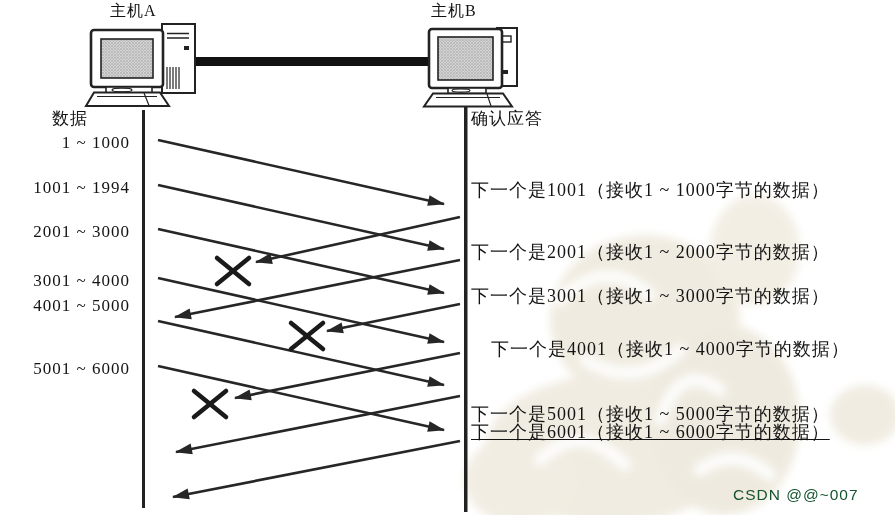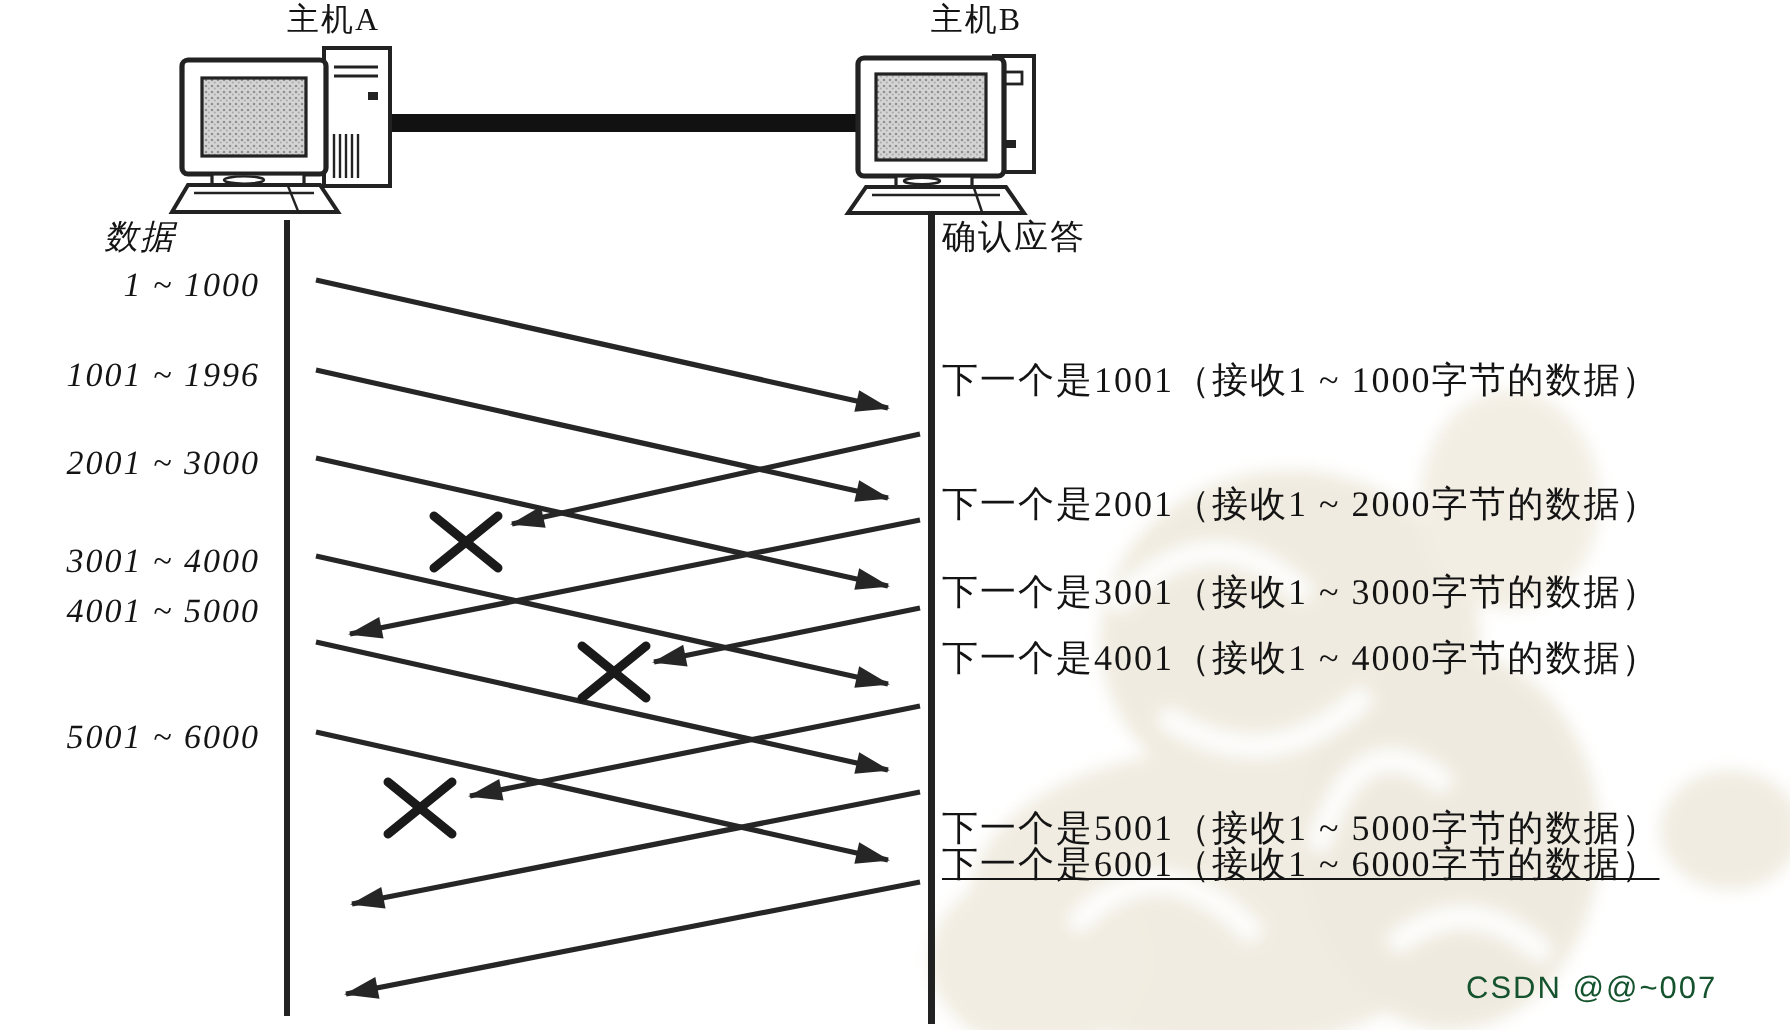--- a/index.html
+++ b/index.html
@@ -3,23 +3,23 @@
 <meta charset="utf-8">
 <style>
   html,body{margin:0;padding:0;}
   body{
     width:895px;height:515px;position:relative;overflow:hidden;
     background:#ffffff;
     font-family:"Liberation Serif","DejaVu Serif",serif;
     color:#141414;
   }
   .lbl{position:absolute;white-space:nowrap;line-height:1.25;}
-  .host-title{font-size:16px;text-align:right;width:80px;letter-spacing:1px;}
+  .host-title{font-size:16px;text-align:left;width:80px;letter-spacing:1px;}
   .col-title{font-size:17px;letter-spacing:1px;}
-  .seg{font-size:17px;letter-spacing:1px;width:116px;left:14px;text-align:right;font-style:italic;}
+  .seg{font-size:17px;letter-spacing:1px;width:116px;left:14px;text-align:right;}
   .ack{font-size:18px;letter-spacing:1px;left:471px;}
   .wm-text{
     position:absolute;left:733px;top:486px;width:160px;
     font-family:"Liberation Sans","DejaVu Sans",sans-serif;
     font-size:15.5px;letter-spacing:1px;color:#14532d;white-space:nowrap;
   }
   svg{position:absolute;left:0;top:0;}
 </style>
 </head>
 <body>
@@ -118,30 +118,30 @@
     <g>
       <line x1="194" y1="391" x2="226" y2="417"></line>
         <line x1="226" y1="391" x2="194" y2="417"></line>
     </g>
   </g>
 </svg>
 
 <div class="lbl host-title" style="left:110px;top:1px;">主机A</div>
 <div class="lbl host-title" style="left:431px;top:1px;">主机B</div>
 
-<div class="lbl col-title" style="left:52px;top:108px;font-style:italic;">数据</div>
+<div class="lbl col-title" style="left:52px;top:108px;">数据</div>
 <div class="lbl col-title" style="left:471px;top:108px;">确认应答</div>
 
 <div class="lbl seg" style="top:132px;">1 ~ 1000</div>
-<div class="lbl seg" style="top:177px;">1001 ~ 1996</div>
+<div class="lbl seg" style="top:177px;">1001 ~ 1994</div>
 <div class="lbl seg" style="top:221px;">2001 ~ 3000</div>
 <div class="lbl seg" style="top:270px;">3001 ~ 4000</div>
 <div class="lbl seg" style="top:295px;">4001 ~ 5000</div>
 <div class="lbl seg" style="top:358px;">5001 ~ 6000</div>
 
 <div class="lbl ack" style="top:179px;text-align:right;">下一个是1001（接收1 ~ 1000字节的数据）</div>
 <div class="lbl ack" style="top:241px;">下一个是2001（接收1 ~ 2000字节的数据）</div>
 <div class="lbl ack" style="top:285px;">下一个是3001（接收1 ~ 3000字节的数据）</div>
-<div class="lbl ack" style="top:318px;">下一个是4001（接收1 ~ 4000字节的数据）</div>
+<div class="lbl ack" style="top:338px;margin-left:20px;">下一个是4001（接收1 ~ 4000字节的数据）</div>
 <div class="lbl ack" style="top:376px;margin-top:27px;">下一个是5001（接收1 ~ 5000字节的数据）</div>
 <div class="lbl ack" style="top:421px;text-decoration:underline;">下一个是6001（接收1 ~ 6000字节的数据）</div>
 
 <div class="wm-text">CSDN @@~007</div>
 
 </body></html>

